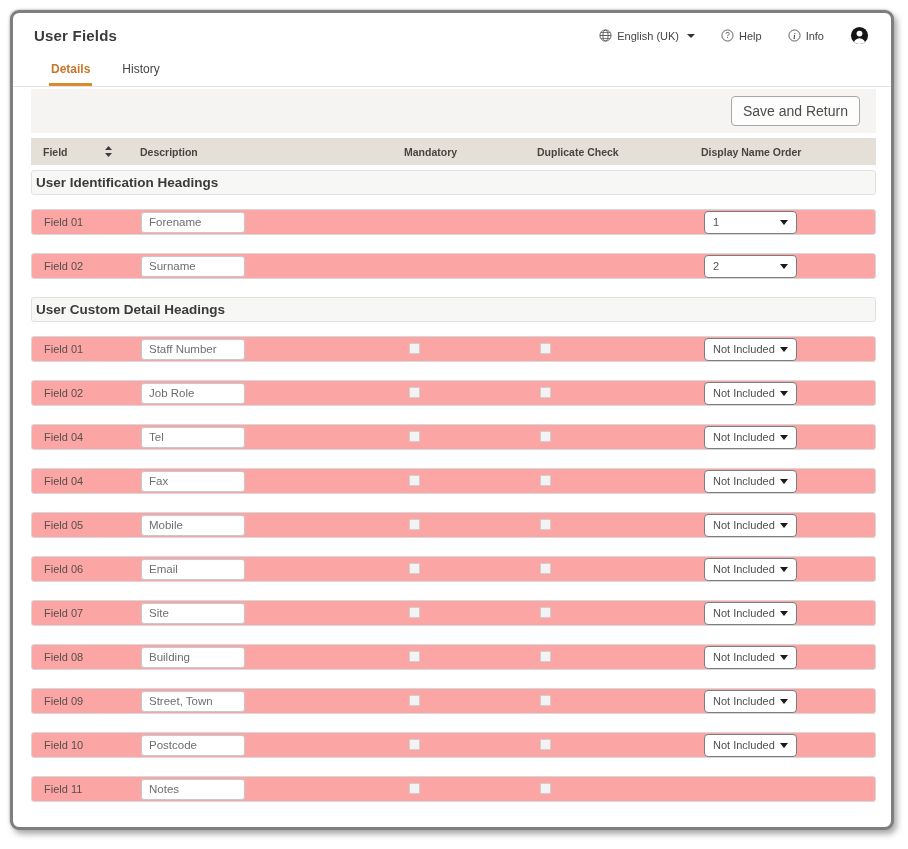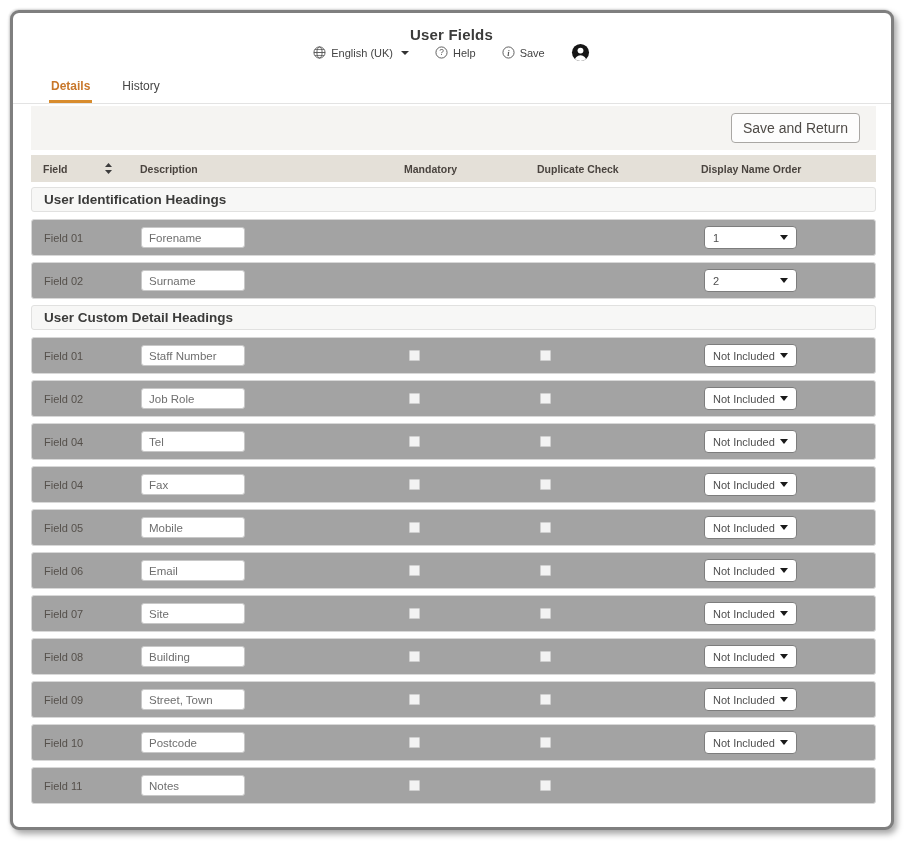--- a/index.html
+++ b/index.html
@@ -4,44 +4,44 @@
 <style>
   * { margin:0; padding:0; box-sizing:border-box; }
   html,body { width:908px; height:849px; background:#ffffff; font-family:"Liberation Sans", sans-serif; }
   .window {
     position:absolute; left:10px; top:10px; width:884px; height:820px;
     background:#ffffff; border:3px solid #7f7f7f; border-radius:9px;
     box-shadow:3px 4px 6px rgba(0,0,0,0.35), -1px -1px 2px rgba(0,0,0,0.15);
     overflow:hidden;
   }
   
-  .app-header { display:flex; align-items:center; justify-content:space-between; padding:13px 22px 4px 21px;flex-direction:column; }
+  .app-header { display:flex; align-items:center; justify-content:space-between; padding:13px 22px 4px 21px; }
   .page-title { font-size:15px; font-weight:bold; color:#3b3b3a; letter-spacing:0.2px; }
   .header-right { display:flex; gap:26px; }
   .hdr-item { display:flex; align-items:center; gap:5px; font-size:11px; color:#444; cursor:pointer; }
   .hdr-item svg { display:block; }
   .caret-down { width:0; height:0; border-left:4px solid transparent; border-right:4px solid transparent; border-top:4px solid #333; margin-left:3px; }
   .avatar { width:19px; height:19px; display:block; }
   
   .tab-bar { display:flex; gap:28px; padding:0 0 0 36px; margin-top:9px; border-bottom:1px solid #e3e3e3; }
   .tab { font-size:12px; padding:4px 2px 7px 2px; color:#454545; cursor:pointer; }
   .tab.active { color:#c8772a; font-weight:bold; border-bottom:3px solid #d88c2e; }
   
   .content { padding:2px 15px 0 18px; }
   .toolbar { background:#f5f4f2; height:44px; display:flex; align-items:center; justify-content:flex-end; padding-right:16px; margin-bottom:5px; }
   .save-btn { background:#fdfdfd; border:1px solid #a9a7a4; border-radius:4px; font-size:14px; color:#4f4b47; padding:6px 11px; cursor:pointer; font-family:"Liberation Sans", sans-serif; }
   
   .grid-row { display:grid; grid-template-columns:97px 252px 121px 152px 1fr; align-items:center;gap:12px; }
   .thead { background:#e4e0d8; height:27px; margin-bottom:5px; }
   .thead .th { font-size:10.5px; font-weight:bold; color:#4a443f; }
   .th-field { padding-left:12px; display:flex; align-items:center; justify-content:space-between; padding-right:16px; }
   .sort-icon { cursor:pointer; }
-  .section-header { background:#f7f7f6; border:1px solid #e1e1e0; border-radius:3px; height:25px; display:flex; align-items:center; padding-left:12px; margin-bottom:7px; }
+  .section-header { background:#f7f7f6; border:1px solid #e1e1e0; border-radius:3px; height:25px; display:flex; align-items:center; padding-left:4px; margin-bottom:14px; }
   .section-header span { font-size:13.5px; font-weight:bold; color:#3b3b3a; }
-  .row-card { background:#a3a3a3; border:1px solid #d8d8d8; border-radius:3px; height:37px; margin-bottom:6px; }
+  .row-card { background:#fca5a5; border:1px solid #d8d8d8; border-radius:3px; height:26px; margin-bottom:18px; }
   .field-label { font-size:11px; color:#55504b; padding-left:12px; }
   .desc-input { width:104px; height:21px; border:1px solid #c8c8c8; border-radius:3px; font-size:11.5px; color:#6e6e6e; padding:0 7px; font-family:"Liberation Sans", sans-serif; background:#fff; }
   .cbx { appearance:none; -webkit-appearance:none; width:11px; height:11px; border:1px solid #cfcfcf; background:#f3f3f3; border-radius:1px; margin-left:4px; cursor:pointer; }
   .cell-chk2 .cbx { margin-left:2px; }
   .dropdown { width:93px; height:23px; border:1px solid #7d7d7d; border-radius:4px; background:#fff; display:flex; align-items:center; justify-content:space-between; padding:0 8px 0 8px; margin-left:2px; cursor:pointer; }
   .dropdown span { font-size:11px; color:#4f4f4f; }
   .dd-caret { width:0; height:0; border-left:4px solid transparent; border-right:4px solid transparent; border-top:5px solid #1a1a1a; }
 </style>
 </head>
 <body>
@@ -67,21 +67,21 @@
           <circle cx="7" cy="7" r="6" fill="none" stroke="#555" stroke-width="1"></circle>
           <text x="7" y="10" font-size="9" text-anchor="middle" fill="#555" font-family="Liberation Sans, sans-serif">?</text>
         </svg>
         <span>Help</span>
       </div>
       <div class="hdr-item">
         <svg width="13" height="13" viewBox="0 0 14 14">
           <circle cx="7" cy="7" r="6" fill="none" stroke="#555" stroke-width="1"></circle>
           <text x="7" y="10.5" font-size="9" text-anchor="middle" fill="#555" font-family="Liberation Serif, serif" font-style="italic" font-weight="bold">i</text>
         </svg>
-        <span>Save</span>
+        <span>Info</span>
       </div>
       <svg class="avatar" viewBox="0 0 20 20">
         <defs>
             <clipPath id="avclip">
               <circle cx="10" cy="10" r="9"></circle>
             </clipPath>
           </defs>
         <circle cx="10" cy="10" r="9" fill="#161616"></circle>
         <g clip-path="url(#avclip)">
           <circle cx="10" cy="8" r="3.1" fill="#ffffff"></circle>

